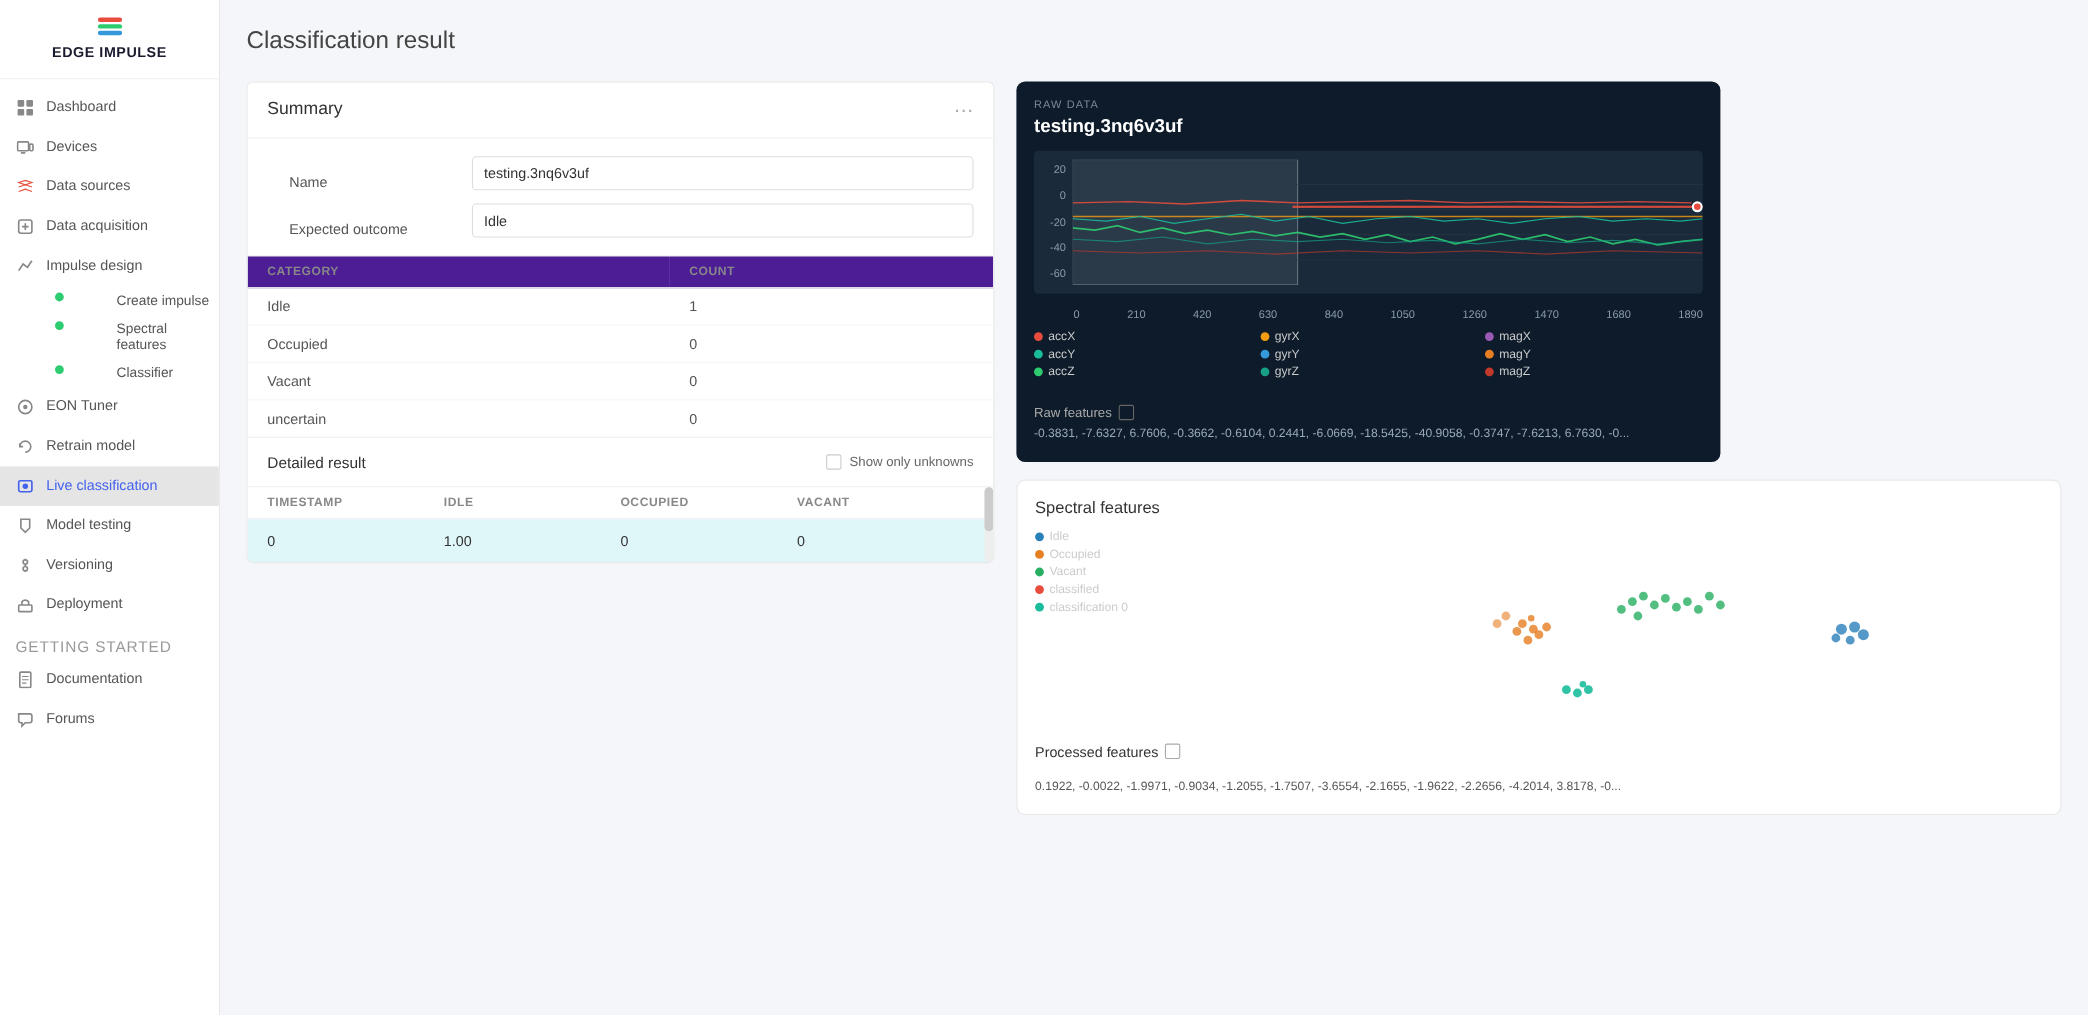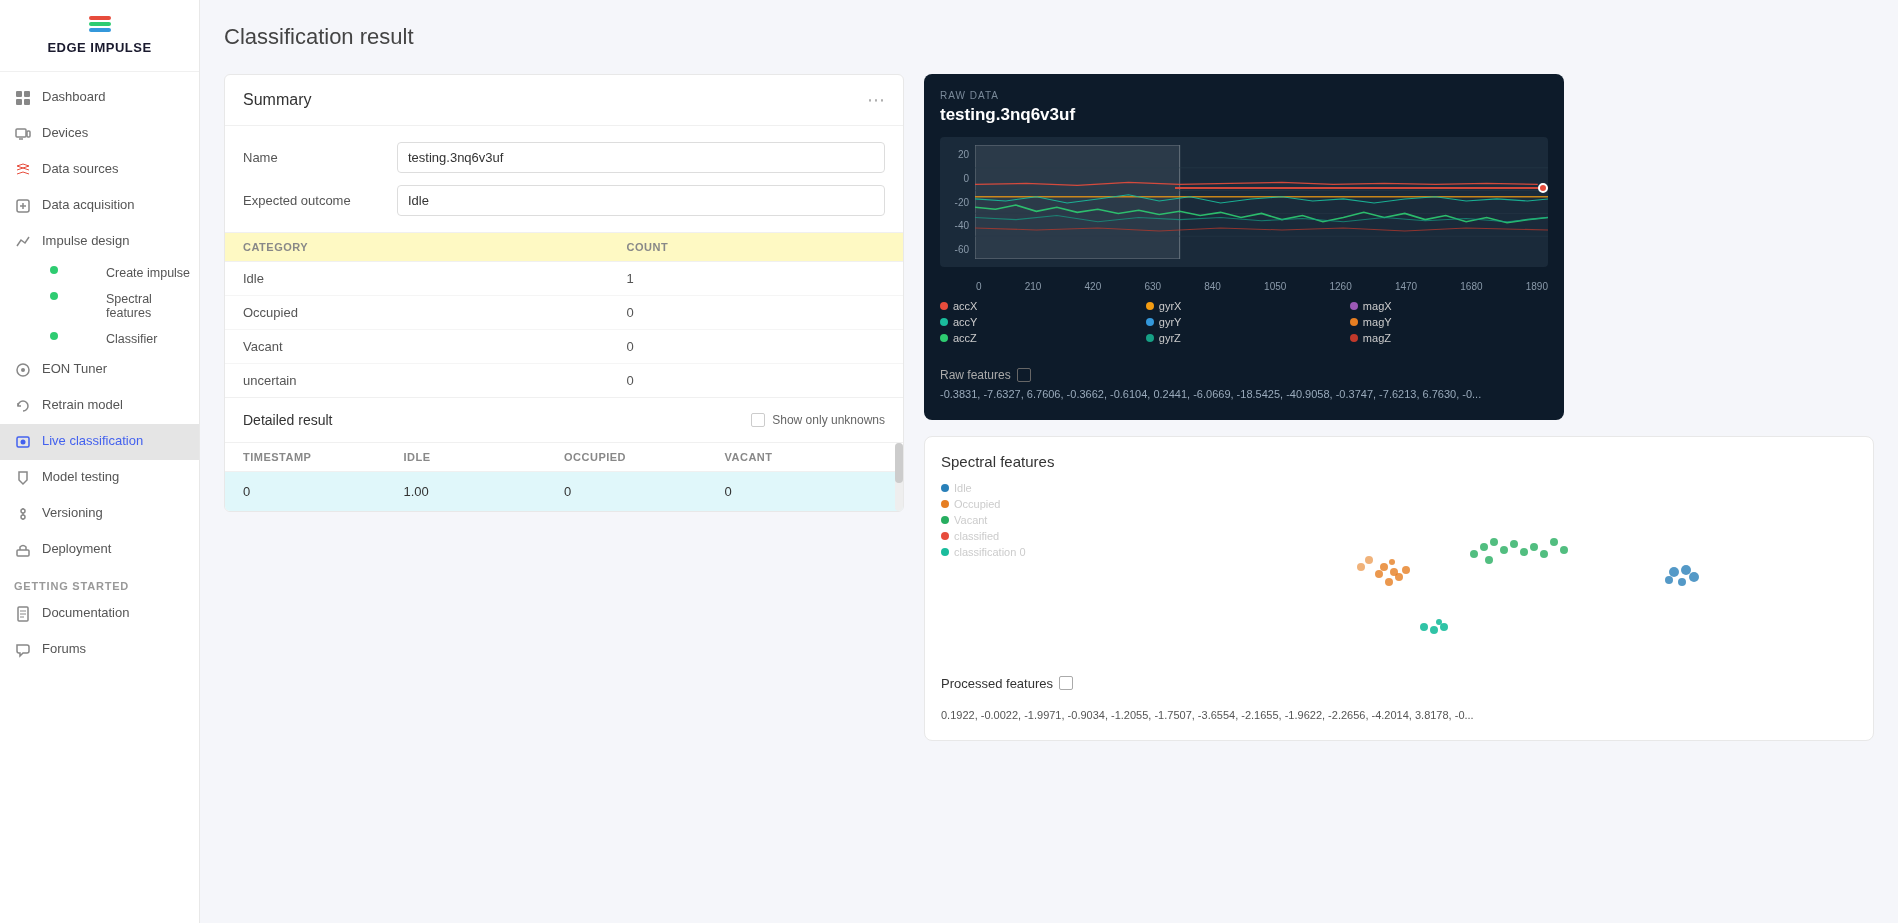--- a/index.html
+++ b/index.html
@@ -42,21 +42,21 @@
       cursor: pointer; color: #555; font-size: 13px;
       border-radius: 0;
       transition: background 0.15s;
     }
     .nav-item.active { background: #e5e5e5; color: #4361ee; }
     .nav-item .nav-icon { width: 18px; height: 18px; display: flex; align-items: center; justify-content: center; flex-shrink: 0; }
     .nav-sub { padding-left: 42px; }
     .nav-sub .nav-item { padding: 6px 8px; font-size: 12.5px; gap: 48px; }
     .nav-dot { width: 8px; height: 8px; border-radius: 50%; flex-shrink: 0; }
 
-    .sidebar-section-label { padding: 12px 14px 4px; font-size: 11px; font-weight: 700; color: #999; text-transform: uppercase; letter-spacing: 0.8px; }
+    .sidebar-section-label { padding: 12px 14px 4px; font-size: 14px; font-weight: 400; color: #999; text-transform: uppercase; letter-spacing: 0.8px; }
 
     
     #main {
       flex: 1;
       overflow-y: auto;
       padding: 24px;
       display: flex;
       flex-direction: column;
       gap: 20px;
     }
@@ -73,33 +73,33 @@
     }
     .card-header {
       padding: 14px 18px;
       border-bottom: 1px solid #f0f0f0;
       display: flex; align-items: center; justify-content: space-between;
     }
     .card-title { font-size: 16px; font-weight: 500; color: #333; }
     .card-menu { color: #aaa; cursor: pointer; font-size: 18px; }
 
     .form-section { padding: 16px 18px; border-bottom: 1px solid #f0f0f0; display: flex; flex-direction: column; gap: 12px; }
-    .form-row { display: flex; align-items: center; gap: 4px; }
+    .form-row { display: flex; align-items: flex-end; gap: 16px; margin-left: 20px; }
     .form-label { width: 150px; color: #555; font-size: 13px; flex-shrink: 0; }
     .form-input {
       flex: 1; padding: 7px 10px; border: 1px solid #ddd; border-radius: 4px;
       font-size: 13px; color: #333; background: #fff;
     }
 
     .table-section { overflow: hidden; }
     .data-table { width: 100%; border-collapse: collapse; }
     .data-table th {
       padding: 8px 18px; text-align: left; font-size: 11px; font-weight: 600;
       color: #888; text-transform: uppercase; letter-spacing: 0.5px;
-      border-bottom: 1px solid #f0f0f0; background: #fef9c3;
+      border-bottom: 1px solid #f0f0f0; background: #4c1d95;
     }
     .data-table td { padding: 9px 18px; border-bottom: 1px solid #f5f5f5; color: #555; font-size: 13px; }
     .data-table tr:last-child td { border-bottom: none; }
 
     
     .detailed-header {
       padding: 14px 18px;
       display: flex; align-items: center; justify-content: space-between;
       border-top: 1px solid #f0f0f0; border-bottom: 1px solid #f0f0f0;
     }

